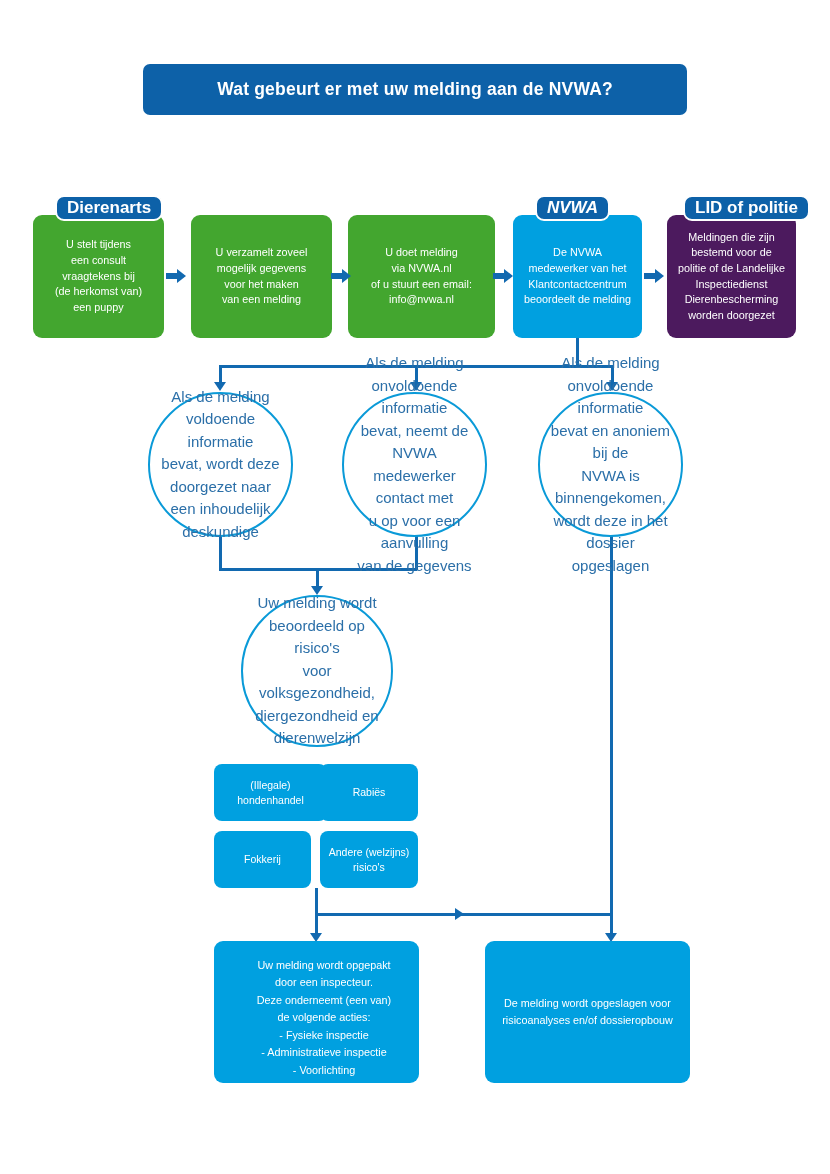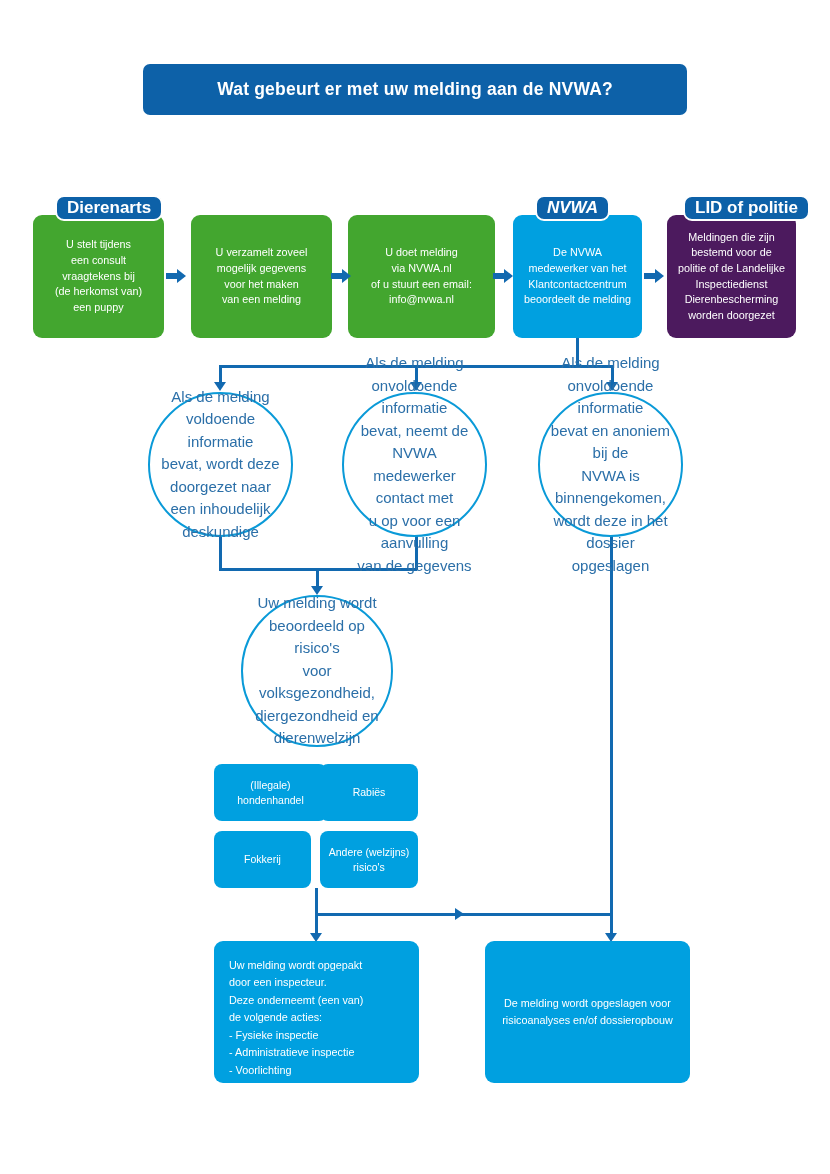--- a/index.html
+++ b/index.html
@@ -114,21 +114,21 @@
     background: #00a0e0;
     border-radius: 9px;
     color: #ffffff;
     font-size: 10.8px;
     line-height: 1.62;
     box-sizing: border-box;
   }
   #inspector-box {
     padding: 16px 0 0 15px;
   }
-  #inspector-box .line { white-space: pre; }
+  #inspector-box .line { white-space: pre; text-align: center; }
   #storage-box {
     display: flex;
     align-items: center;
     justify-content: center;
     text-align: center;
     padding: 10px 14px;
   }
 
   
   .vline, .hline {

